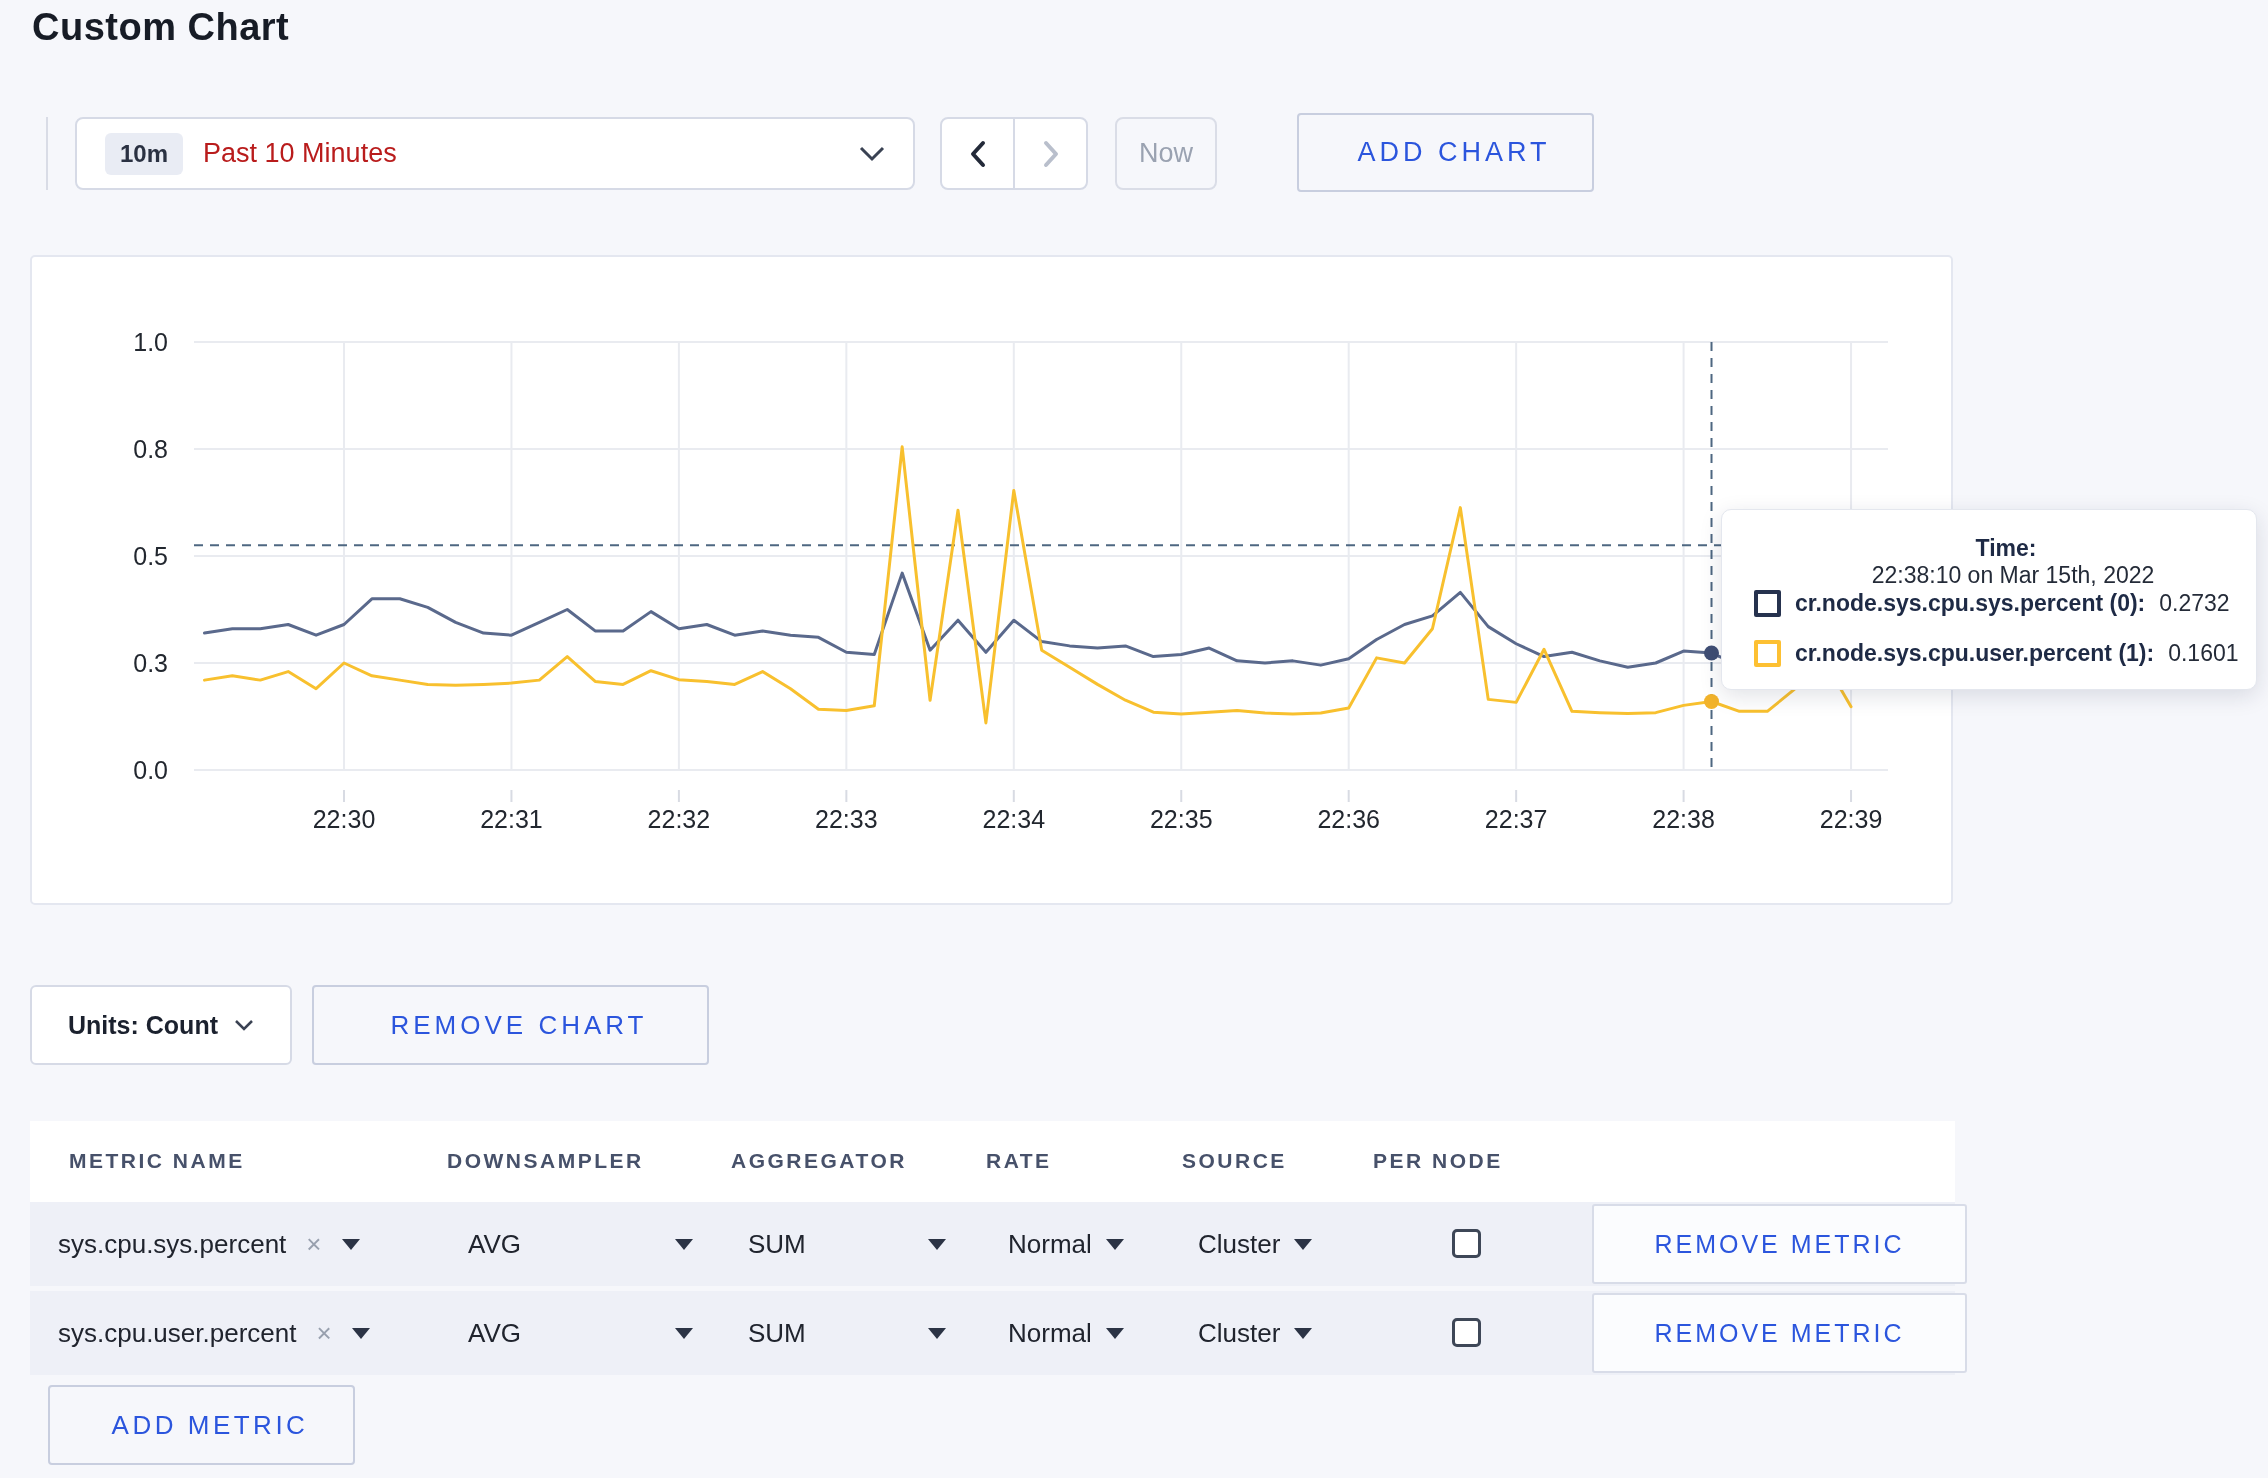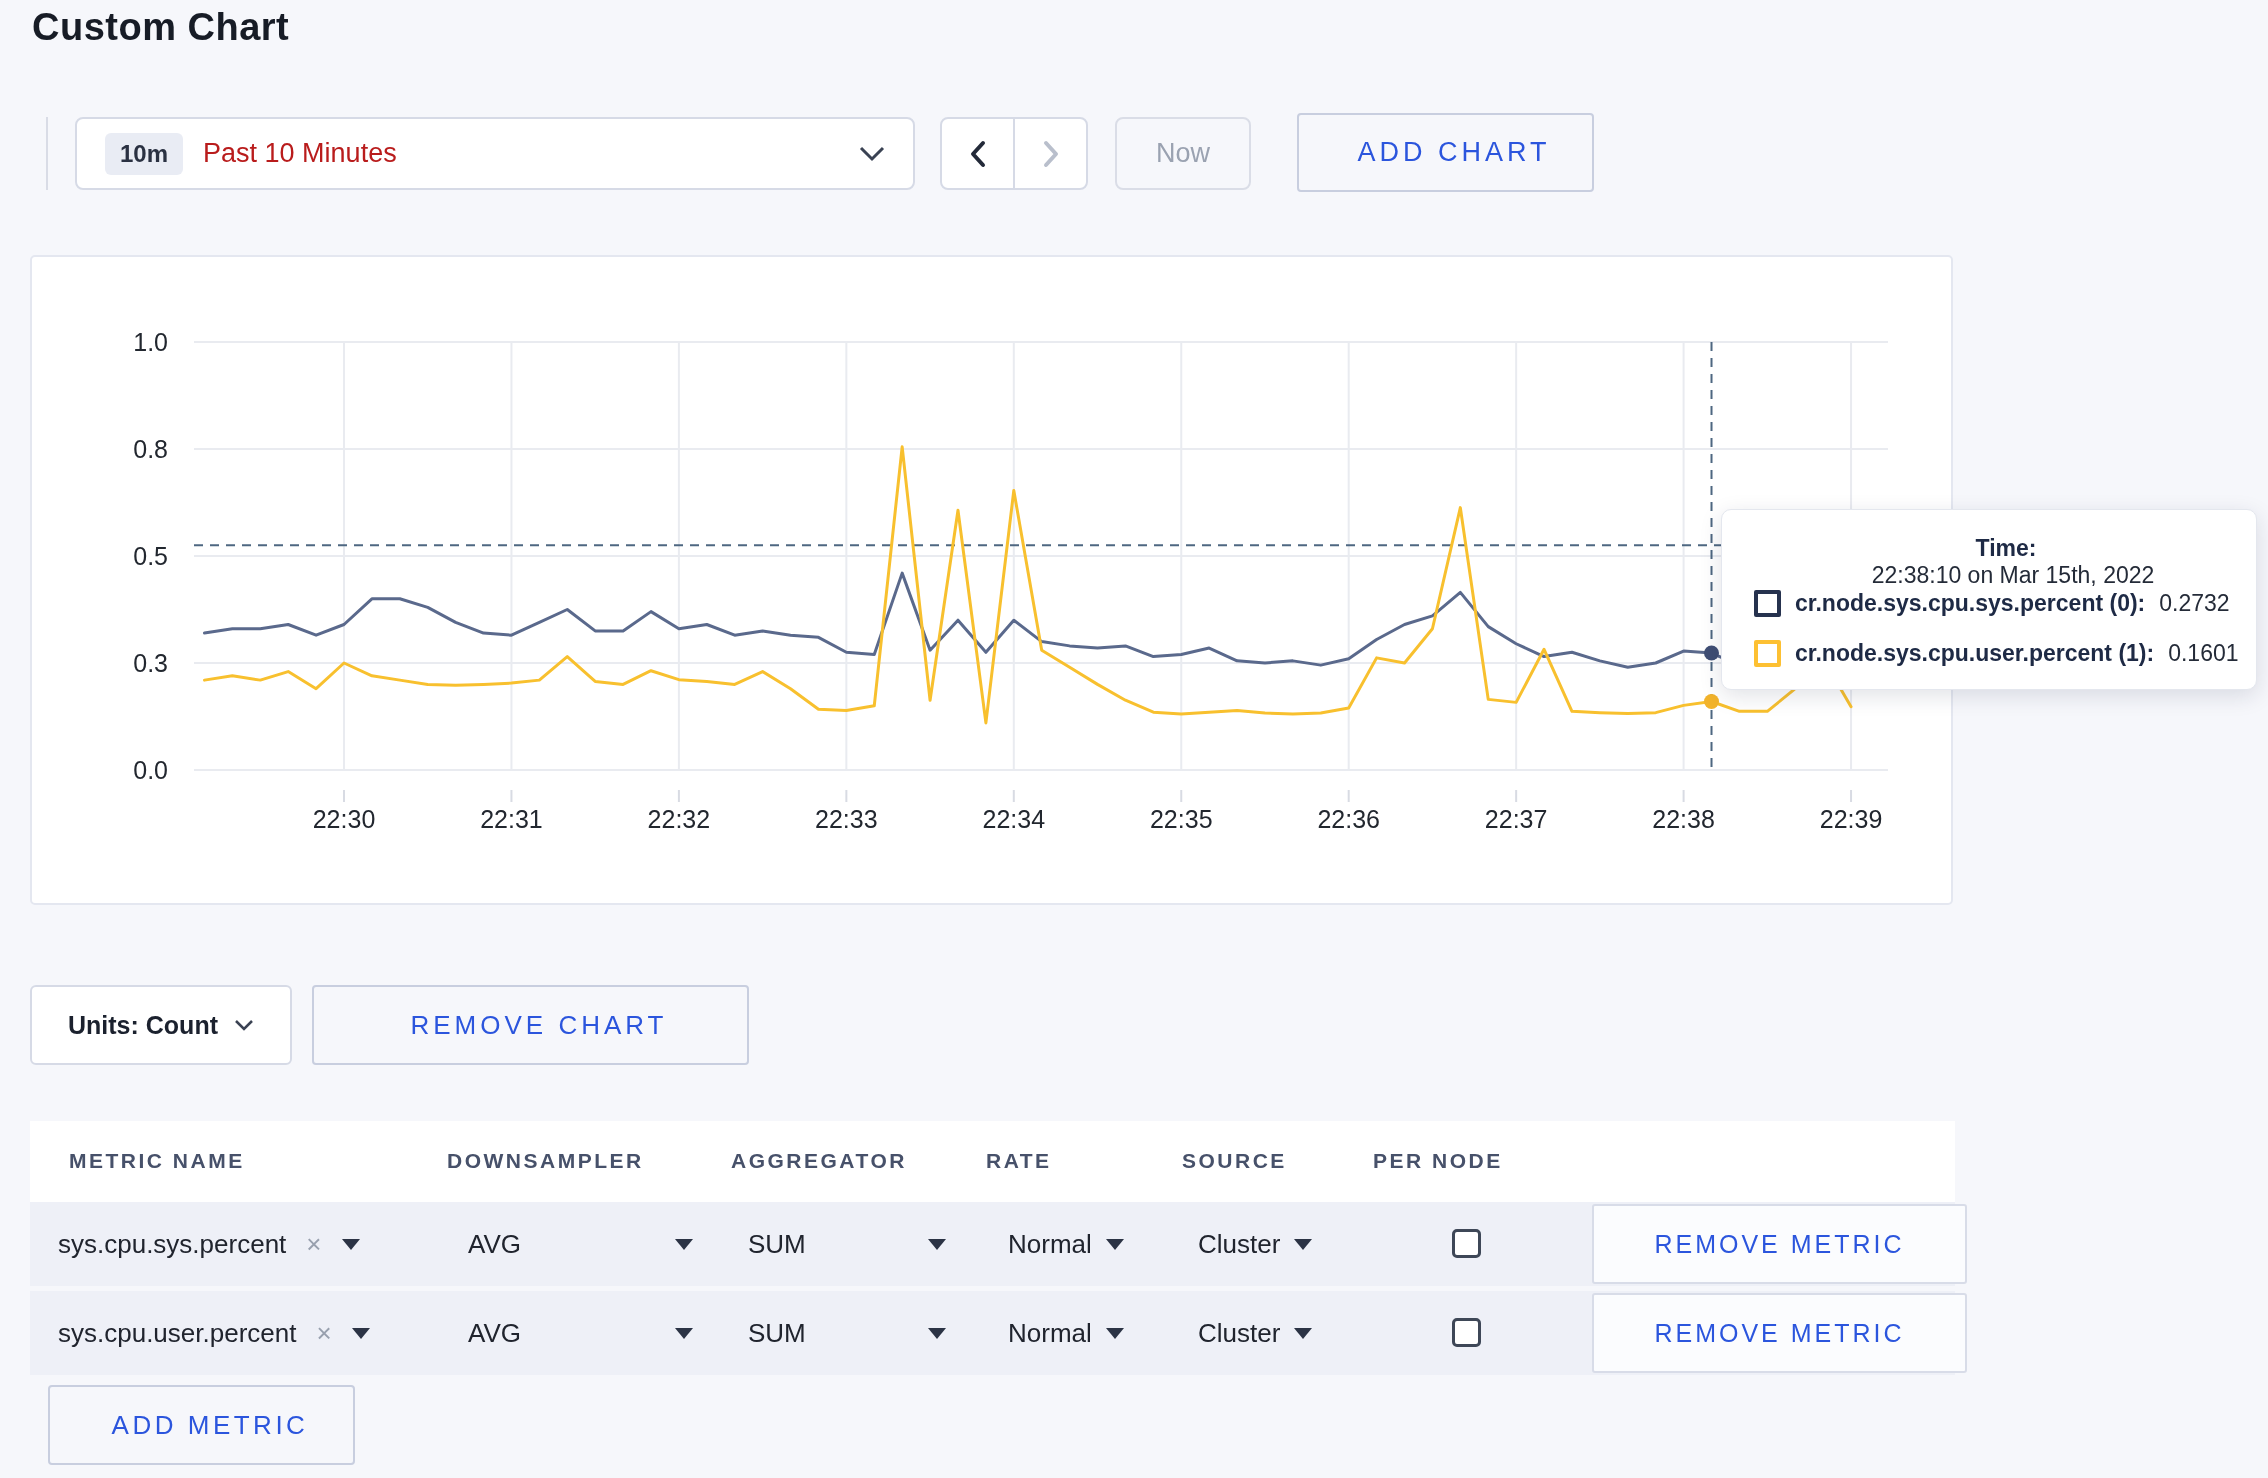--- a/index.html
+++ b/index.html
@@ -20,21 +20,21 @@
   #time-badge{background:#e9ecf4;border-radius:6px;padding:7px 15px;font-size:24px;font-weight:bold;color:#2a3142;}
   #time-label{margin-left:20px;font-size:27px;color:#b91c1c;}
   #time-caret{margin-left:auto;display:flex;align-items:center;}
   .btn-group{
     left:940px;top:117px;width:148px;height:73px;background:#fff;
     border:2px solid #d6dae6;border-radius:8px;box-sizing:border-box;display:flex;
   }
   .nav-half{flex:1;display:flex;align-items:center;justify-content:center;cursor:pointer;}
   .nav-half + .nav-half{border-left:2px solid #d6dae6;}
   #now-button{
-    left:1115px;top:117px;width:136px;height:73px;border:2px solid #dadde7;border-radius:8px;
+    left:1115px;top:117px;width:102px;height:73px;border:2px solid #dadde7;border-radius:8px;
     box-sizing:border-box;display:flex;align-items:center;justify-content:center;
     font-size:27px;color:#9aa2b1;cursor:pointer;
   }
   .action-btn{
     border:2px solid #c8cedf;border-radius:4px;box-sizing:border-box;
     display:flex;align-items:center;justify-content:center;
     color:#2b55dd;font-weight:500;letter-spacing:4px;cursor:pointer;background:transparent;padding-left:17px;
   }
   #add-chart-button{left:1297px;top:113px;width:297px;height:79px;font-size:27px;}
   
@@ -53,21 +53,21 @@
   .tt-time-row{margin-left:26px;flex-direction:column;}
   .tt-label{font-weight:bold;color:#1e2a45;}
   .tt-value{margin-left:14px;color:#242b38;}
   .tt-sq{width:19px;height:19px;border:4px solid;border-radius:2px;margin-right:14px;flex:none;background:#fff;}
   
   #units-dropdown{
     left:30px;top:985px;width:262px;height:80px;background:#fff;border:2px solid #d6dae6;
     border-radius:6px;box-sizing:border-box;display:flex;align-items:center;justify-content:center;
     gap:16px;font-size:25px;font-weight:bold;color:#1b212e;cursor:pointer;
   }
-  #remove-chart-button{left:312px;top:985px;width:437px;height:80px;font-size:26px;}
+  #remove-chart-button{left:312px;top:985px;width:397px;height:80px;font-size:26px;}
   
   #table-header{left:30px;top:1121px;width:1925px;height:82px;background:#fff;}
   .th{position:absolute;top:28px;font-size:21px;letter-spacing:2.5px;color:#47516a;font-weight:600;}
   .mrow{left:30px;width:1925px;height:84px;background:#eef0f7;}
   #metric-row-0{top:1202px;} #metric-row-1{top:1291px;}
   .cell{position:absolute;top:0;height:100%;display:flex;align-items:center;font-size:26px;color:#20242e;}
   .c-name{left:28px;gap:20px;}
   .c-ds{left:438px;width:225px;justify-content:space-between;}
   .c-agg{left:718px;width:198px;justify-content:space-between;}
   .c-rate{left:978px;gap:14px;}

